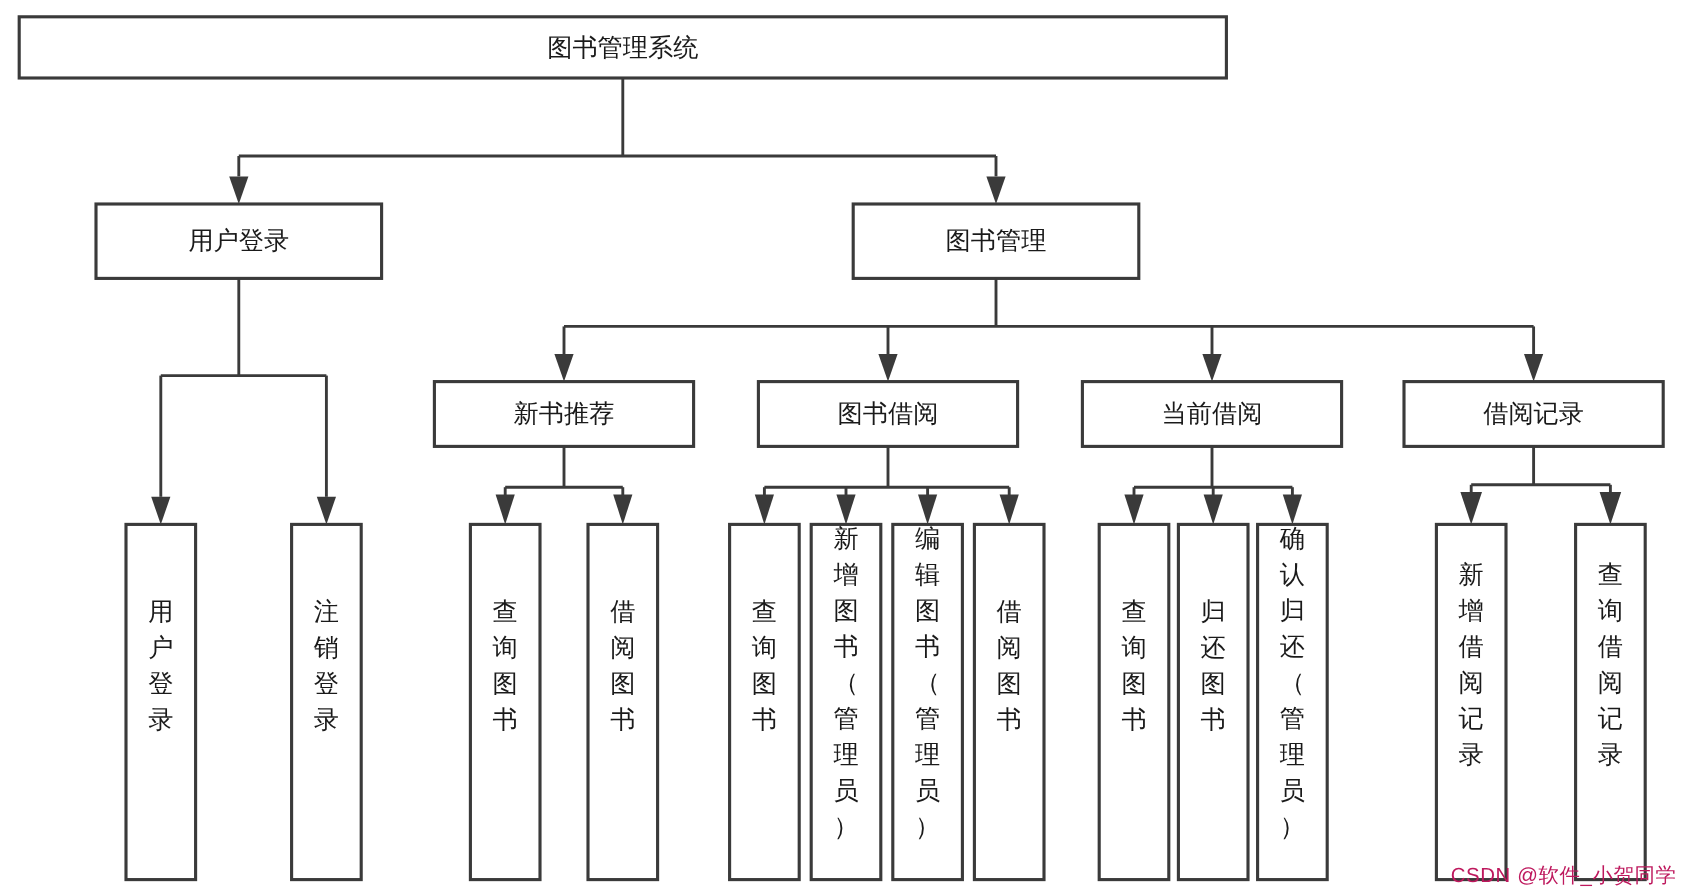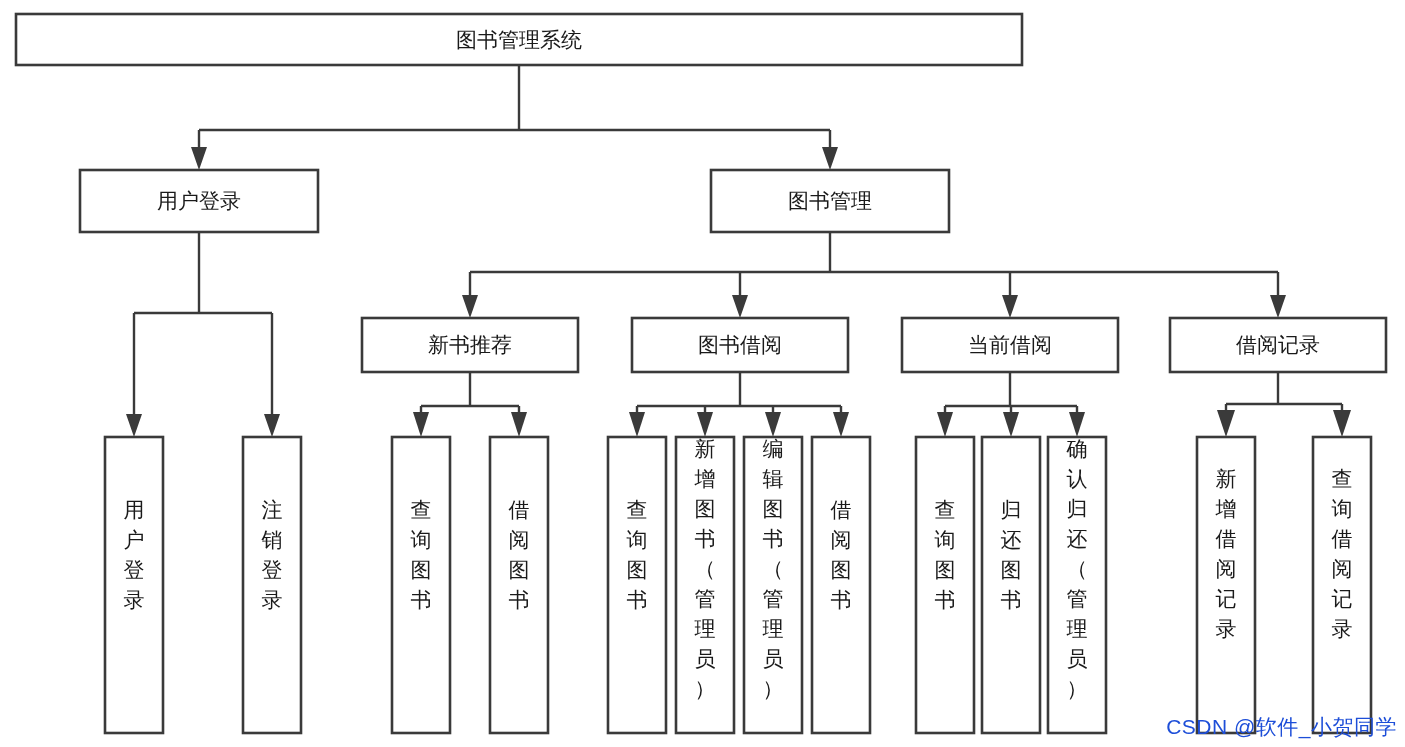--- a/index.html
+++ b/index.html
@@ -52,22 +52,22 @@
     font-family: "Liberation Sans", "DejaVu Sans", sans-serif;
     font-size: 21px;
     fill: #1a1a1a;
     text-anchor: middle;
   }
   .watermark {
     position: absolute;
     right: 8px;
     bottom: 6px;
     font-family: "Liberation Sans", "DejaVu Sans", sans-serif;
-    font-size: 21px;
-    color: #1d4ed8;
+    font-size: 17px;
+    color: #be185d;
     letter-spacing: 0.5px;
     white-space: nowrap;
     user-select: none;
   }
 </style>
 </head>
 <body>
 
 <div id="diagram-root">
 

